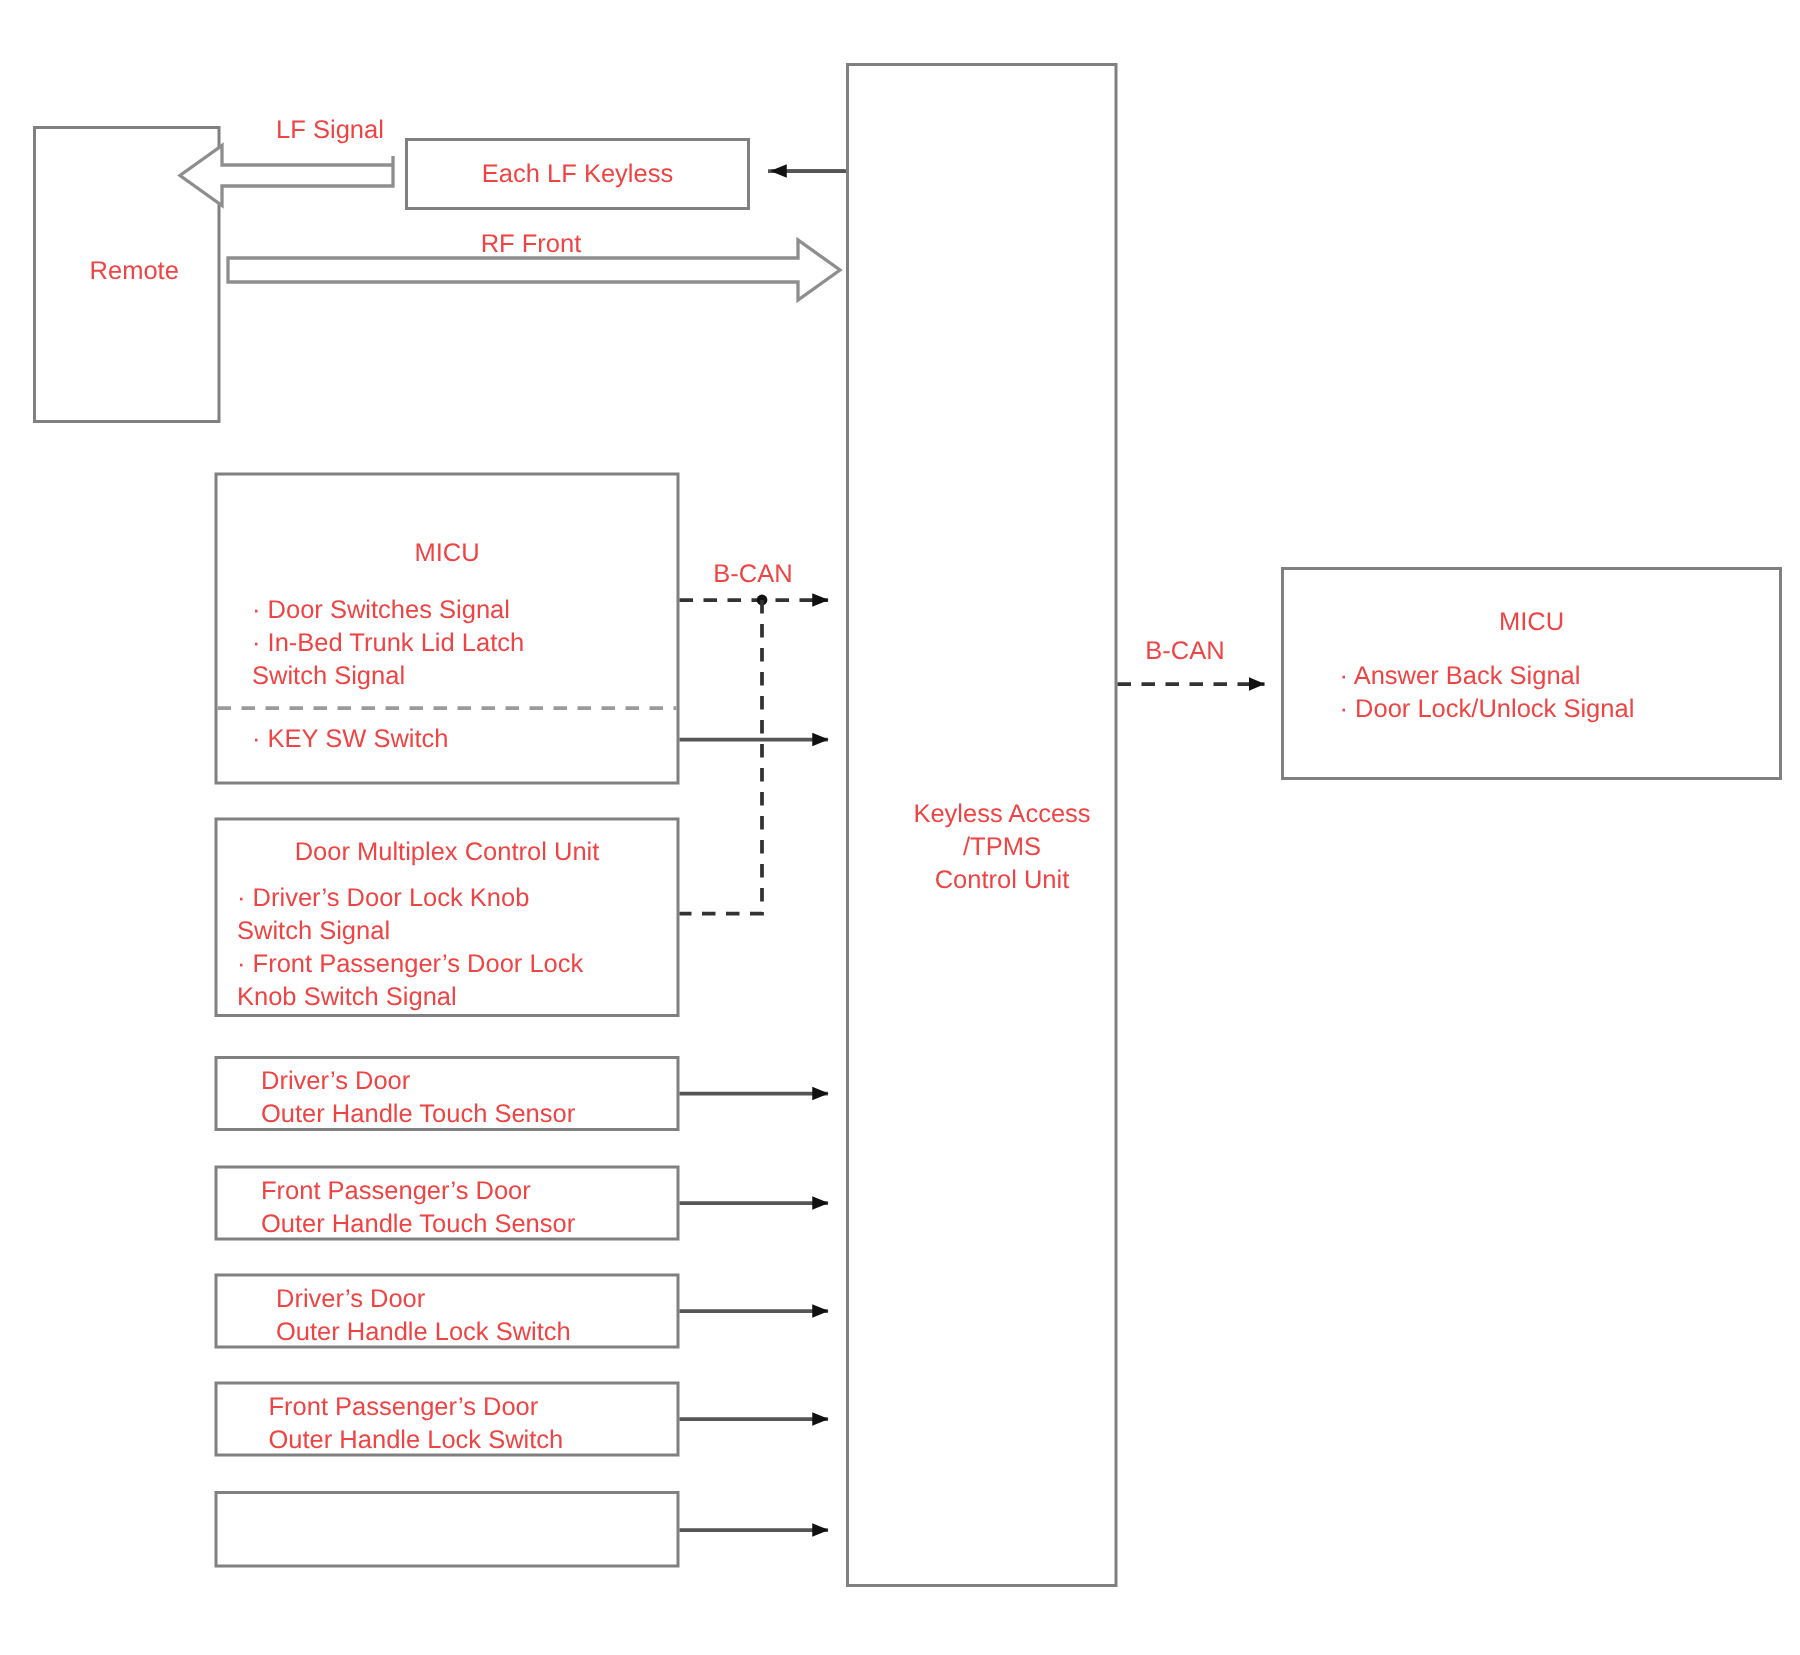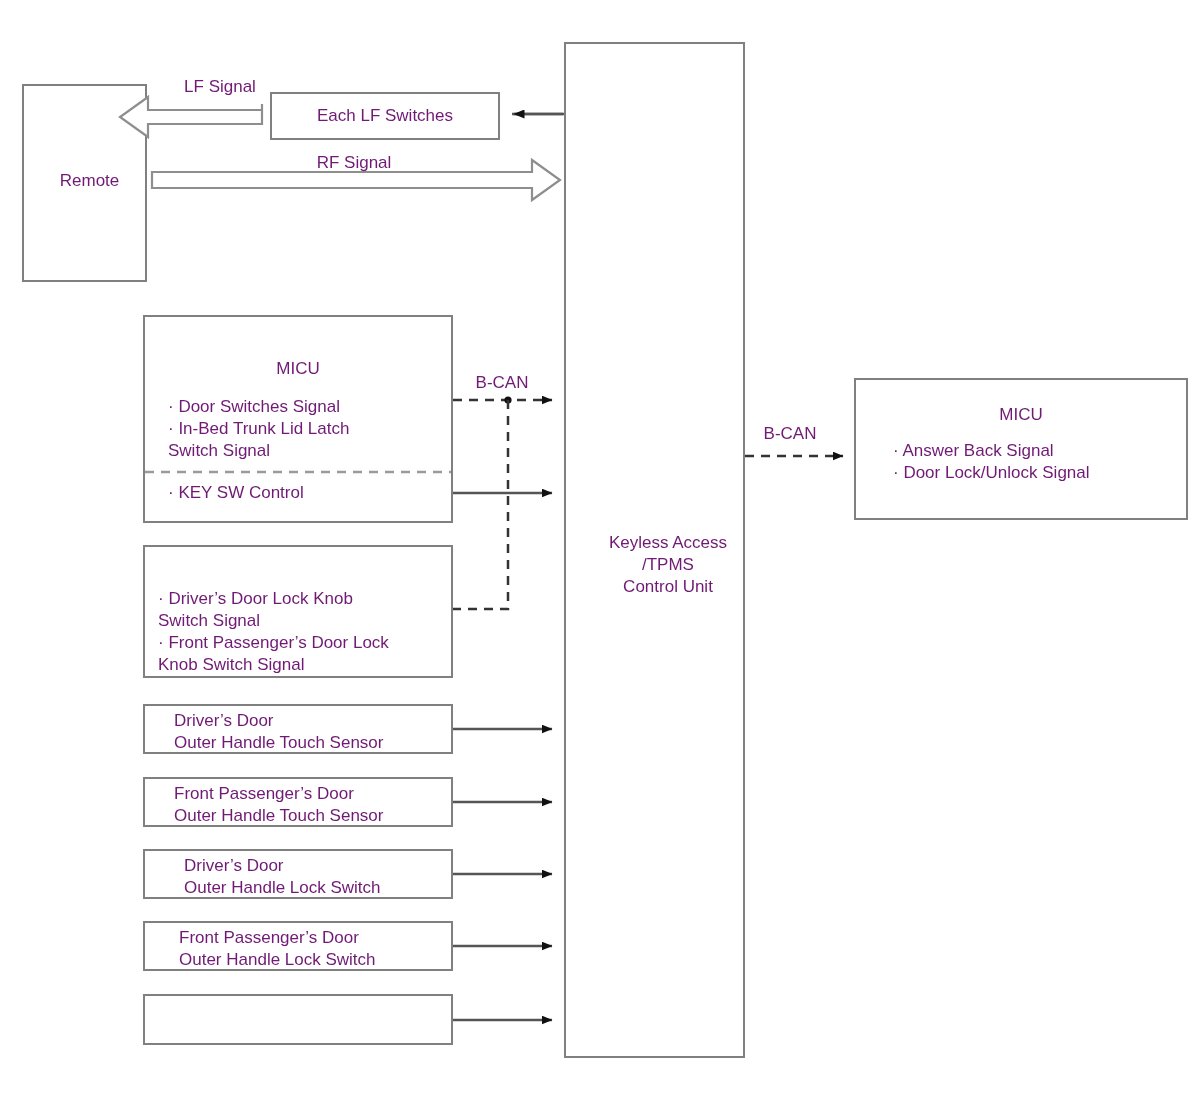--- a/index.html
+++ b/index.html
@@ -16,21 +16,21 @@
     overflow: hidden;
   }
   .box {
     position: absolute;
     box-sizing: border-box;
     border: 2px solid #808080;
     background: #ffffff;
   }
   .lbl {
     position: absolute;
-    color: #701a75;
+    color: #ef4444;
     font-size: 17px;
     line-height: 1.30;
     white-space: pre;
   }
   .lbl-c {
     text-align: center;
   }
   svg.overlay {
     position: absolute;
     left: 0;
@@ -42,35 +42,36 @@
 </style>
 </head>
 <body>
 
 <div id="canvas">
 
   <div class="box" style="left:22px; top:84px; width:125px; height:198px;"></div>
   <div class="lbl lbl-c" style="left:22px; top:170px; width:135px;">Remote</div>
 
   <div class="box" style="left:270px; top:92px; width:230px; height:48px;"></div>
-  <div class="lbl lbl-c" style="left:270px; top:105px; width:230px;">Each LF Switches</div>
+  <div class="lbl lbl-c" style="left:270px; top:105px; width:230px;">Each LF Keyless</div>
 
   <div class="box" style="left:564px; top:42px; width:181px; height:1016px;"></div>
   <div class="lbl" style="left:583px; top:532px; width:170px;text-align:center;">Keyless Access
 /TPMS
 Control Unit</div>
 
   <div class="box" style="left:143px; top:315px; width:310px; height:208px;"></div>
   <div class="lbl lbl-c" style="left:143px; top:358px; width:310px;">MICU</div>
   <div class="lbl" style="left:168px; top:396px; width:290px;">· Door Switches Signal
 · In-Bed Trunk Lid Latch
 Switch Signal</div>
-  <div class="lbl" style="left:168px; top:482px; width:290px;">· KEY SW Control</div>
+  <div class="lbl" style="left:168px; top:482px; width:290px;">· KEY SW Switch</div>
 
   <div class="box" style="left:143px; top:545px; width:310px; height:133px;"></div>
+  <div class="lbl lbl-c" style="left:143px; top:557px; width:310px;">Door Multiplex Control Unit</div>
   <div class="lbl" style="left:158px; top:588px; width:300px;">· Driver’s Door Lock Knob
 Switch Signal
 · Front Passenger’s Door Lock
 Knob Switch Signal</div>
 
   <div class="box" style="left:854px; top:378px; width:334px; height:142px;"></div>
   <div class="lbl lbl-c" style="left:854px; top:404px; width:334px;">MICU</div>
   <div class="lbl" style="left:893px; top:440px; width:300px;">· Answer Back Signal
 · Door Lock/Unlock Signal</div>
 
@@ -86,21 +87,21 @@
   <div class="lbl" style="left:184px; top:855px; width:290px;">Driver’s Door
 Outer Handle Lock Switch</div>
 
   <div class="box" style="left:143px; top:921px; width:310px; height:50px;"></div>
   <div class="lbl" style="left:179px; top:927px; width:290px;">Front Passenger’s Door
 Outer Handle Lock Switch</div>
 
   <div class="box" style="left:143px; top:994px; width:310px; height:51px;"></div>
 
   <div class="lbl lbl-c" style="left:156px; top:76px; width:128px;">LF Signal</div>
-  <div class="lbl lbl-c" style="left:286px; top:152px; width:136px;">RF Signal</div>
+  <div class="lbl lbl-c" style="left:286px; top:152px; width:136px;">RF Front</div>
   <div class="lbl lbl-c" style="left:454px; top:372px; width:96px;">B-CAN</div>
   <div class="lbl lbl-c" style="left:742px; top:423px; width:96px;">B-CAN</div>
 
   <svg class="overlay" viewBox="0 0 1200 1103">
     <defs>
       <marker id="arrowR" markerWidth="11" markerHeight="9" refX="10.5" refY="4.5" orient="auto" markerUnits="userSpaceOnUse">
         <path d="M0,0 L11,4.5 L0,9 Z" fill="#111111"></path>
       </marker>
       <marker id="arrowL" markerWidth="11" markerHeight="9" refX="10.5" refY="4.5" orient="auto" markerUnits="userSpaceOnUse">
         <path d="M0,0 L11,4.5 L0,9 Z" fill="#111111"></path>

